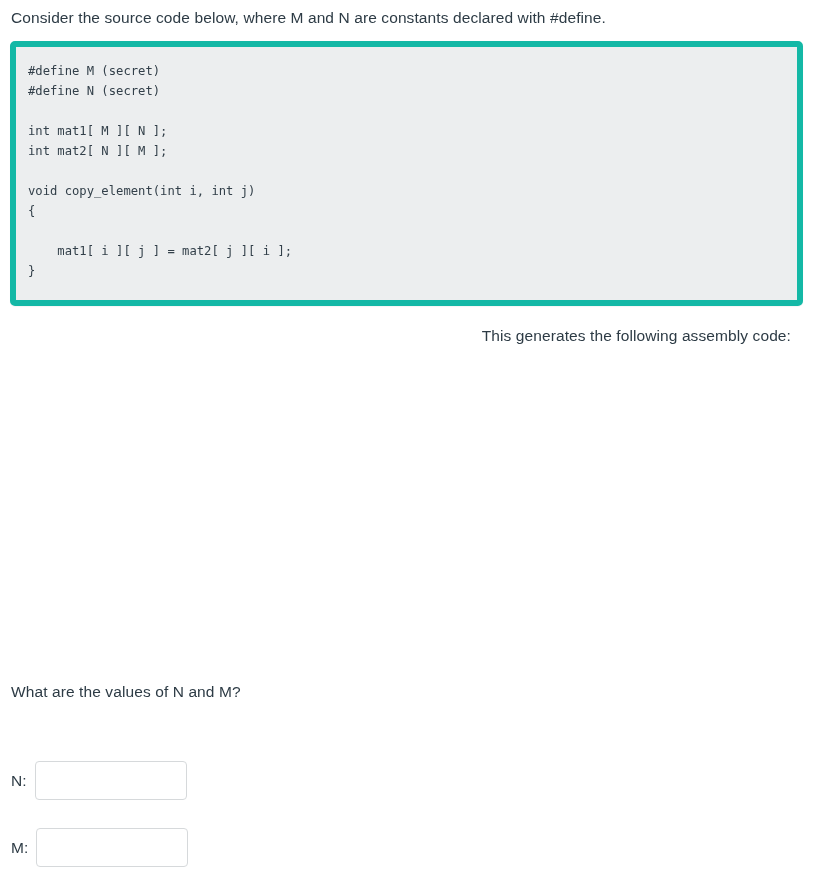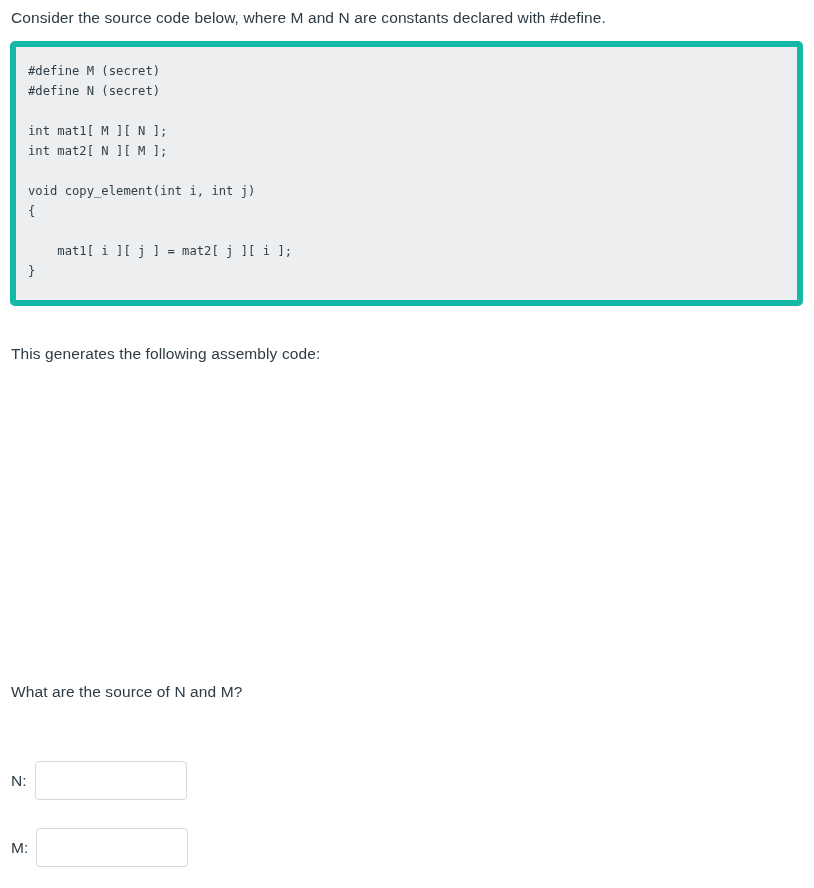--- a/index.html
+++ b/index.html
@@ -61,22 +61,23 @@
   }
   #assembly-code-block {
     left: 10px;
     top: 358px;
     width: 793px;
     height: 267px;
   }
   .assembly-text {
     position: absolute;
     left: 11px;
-    top: 342px;
+    top: 324px;
     width: 780px;
+    text-align: right;
   }
   .question-text {
     position: absolute;
     left: 11px;
     top: 680px;
     width: 780px;
   }
   .answer-row {
     position: absolute;
     display: flex;
@@ -120,21 +121,21 @@
 void copy_element(int i, int j)
 {
 
     mat1[ i ][ j ] = mat2[ j ][ i ];
 }</pre>
   </div>
 
   <div class="prose assembly-text">This generates the following assembly code:</div>
 
 
-  <div class="prose question-text">What are the source of N and M?</div>
+  <div class="prose question-text">What are the values of N and M?</div>
 
   <div class="answer-row" id="answer-row-n">
     <span class="answer-label">N:</span>
     <input class="answer-input" type="text" value="" placeholder="" style="">
   </div>
 
   <div class="answer-row" id="answer-row-m">
     <span class="answer-label">M:</span>
     <input class="answer-input" type="text" value="" placeholder="" style="">
   </div>

